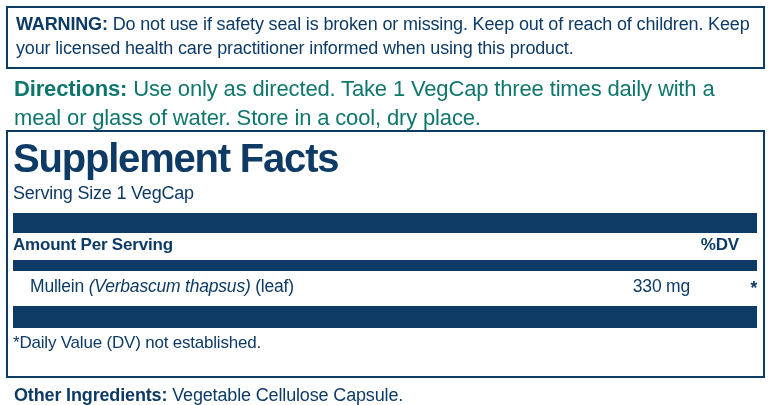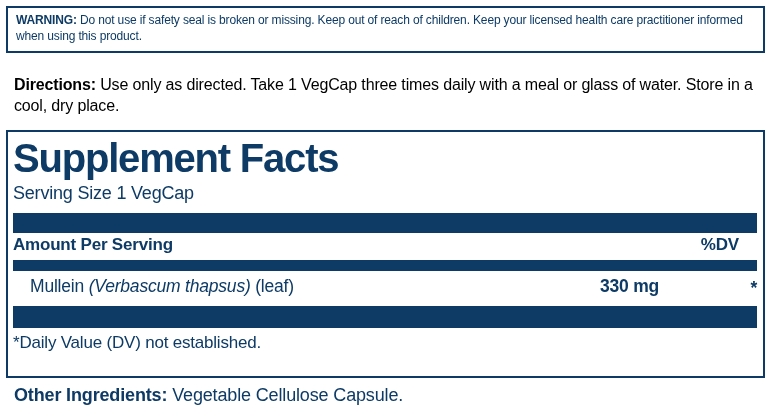--- a/index.html
+++ b/index.html
@@ -27,41 +27,41 @@
   .warning-box {
     position: absolute;
     left: 6px;
     top: 6px;
     width: 759px;
     box-sizing: border-box;
     border: 2px solid #0d3b66;
     padding: 5px 8px 6px 8px;
   }
   .warning-text {
-    font-size: 12px;
+    font-size: 18px;
     line-height: 1.32;
     letter-spacing: -0.15px;
     color: #0d3b66;
   }
   .warning-text .lead {
     font-weight: bold;
   }
 
   
   .directions-block {
     position: absolute;
     left: 14px;
     top: 74px;
     width: 748px;
   }
   .directions-text {
-    font-size: 16px;
+    font-size: 22px;
     line-height: 1.32;
     letter-spacing: -0.15px;
-    color: #000000;
+    color: #0f766e;
   }
   .directions-text .lead {
     font-weight: bold;
   }
 
   
   .sf-panel {
     position: absolute;
     left: 6px;
     top: 130px;
@@ -142,25 +142,24 @@
     white-space: nowrap;
   }
   .ing-name .sci {
     font-style: italic;
   }
   .ing-amount {
     position: absolute;
     left: 570px;
     top: 1px;
     width: 90px;
-    text-align: left;
+    text-align: right;
     font-size: 17.5px;
     letter-spacing: -0.2px;
     color: #0d3b66;
-    font-weight: bold;
   }
   .ing-dv {
     position: absolute;
     right: 0px;
     width: 40px;
     text-align: center;
     top: 3px;
     font-size: 17.5px;
     font-weight: bold;
     color: #0d3b66;

